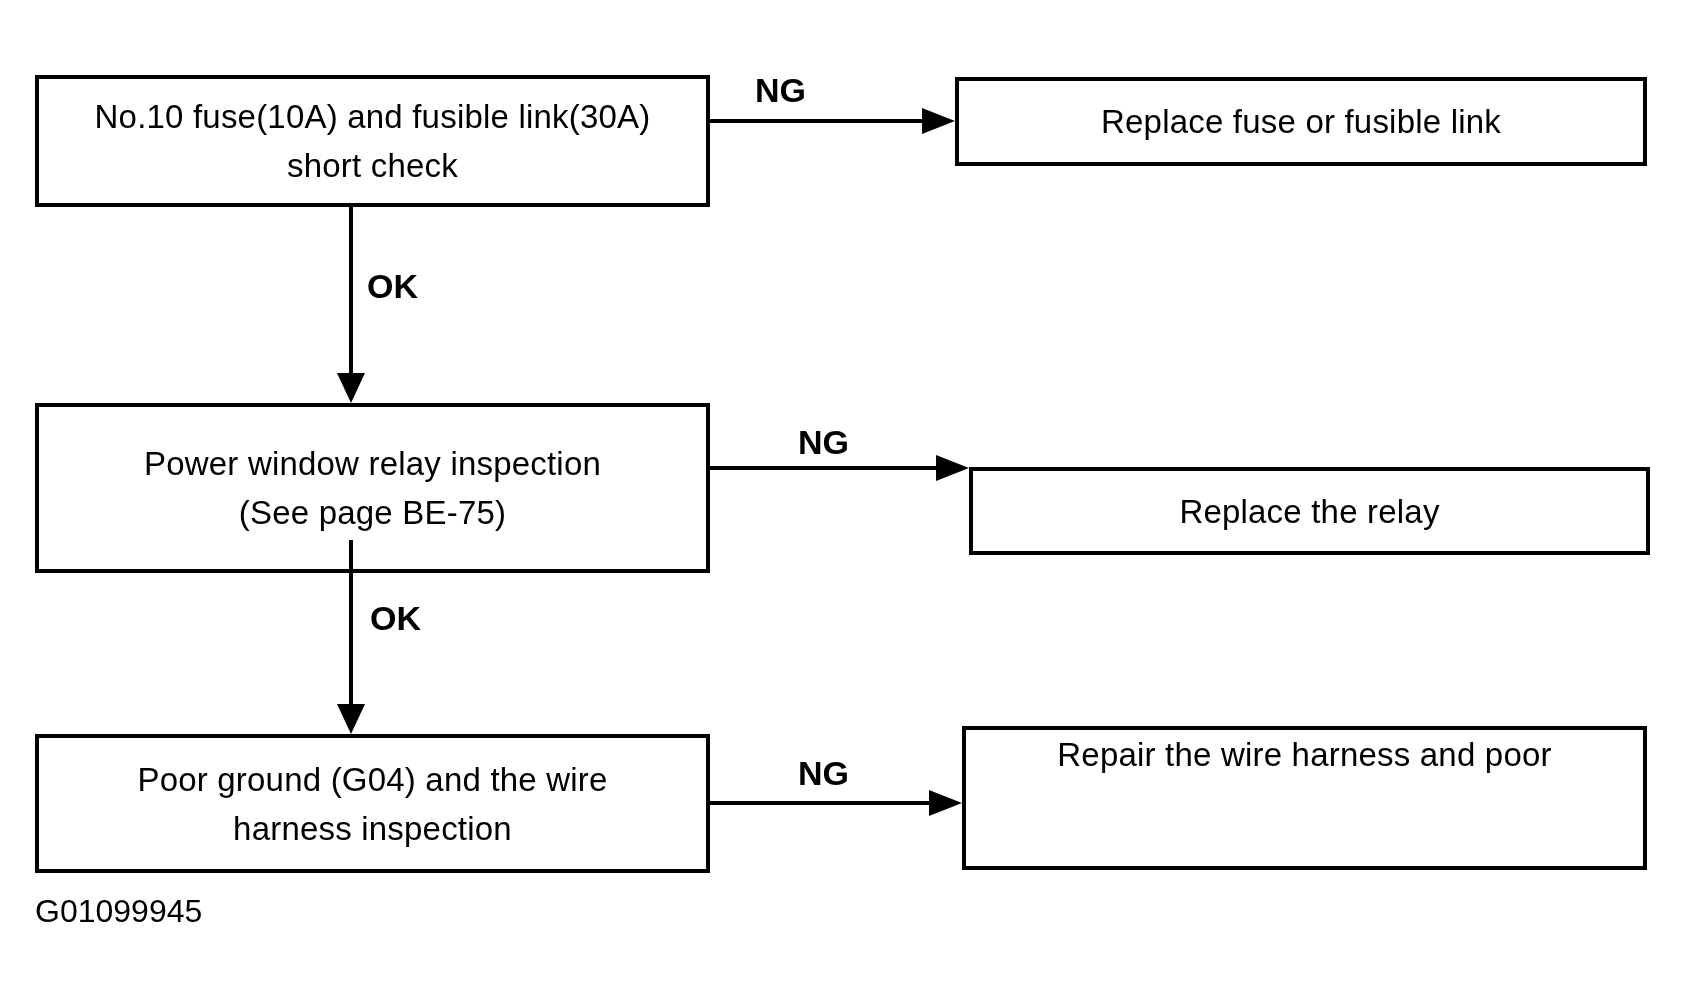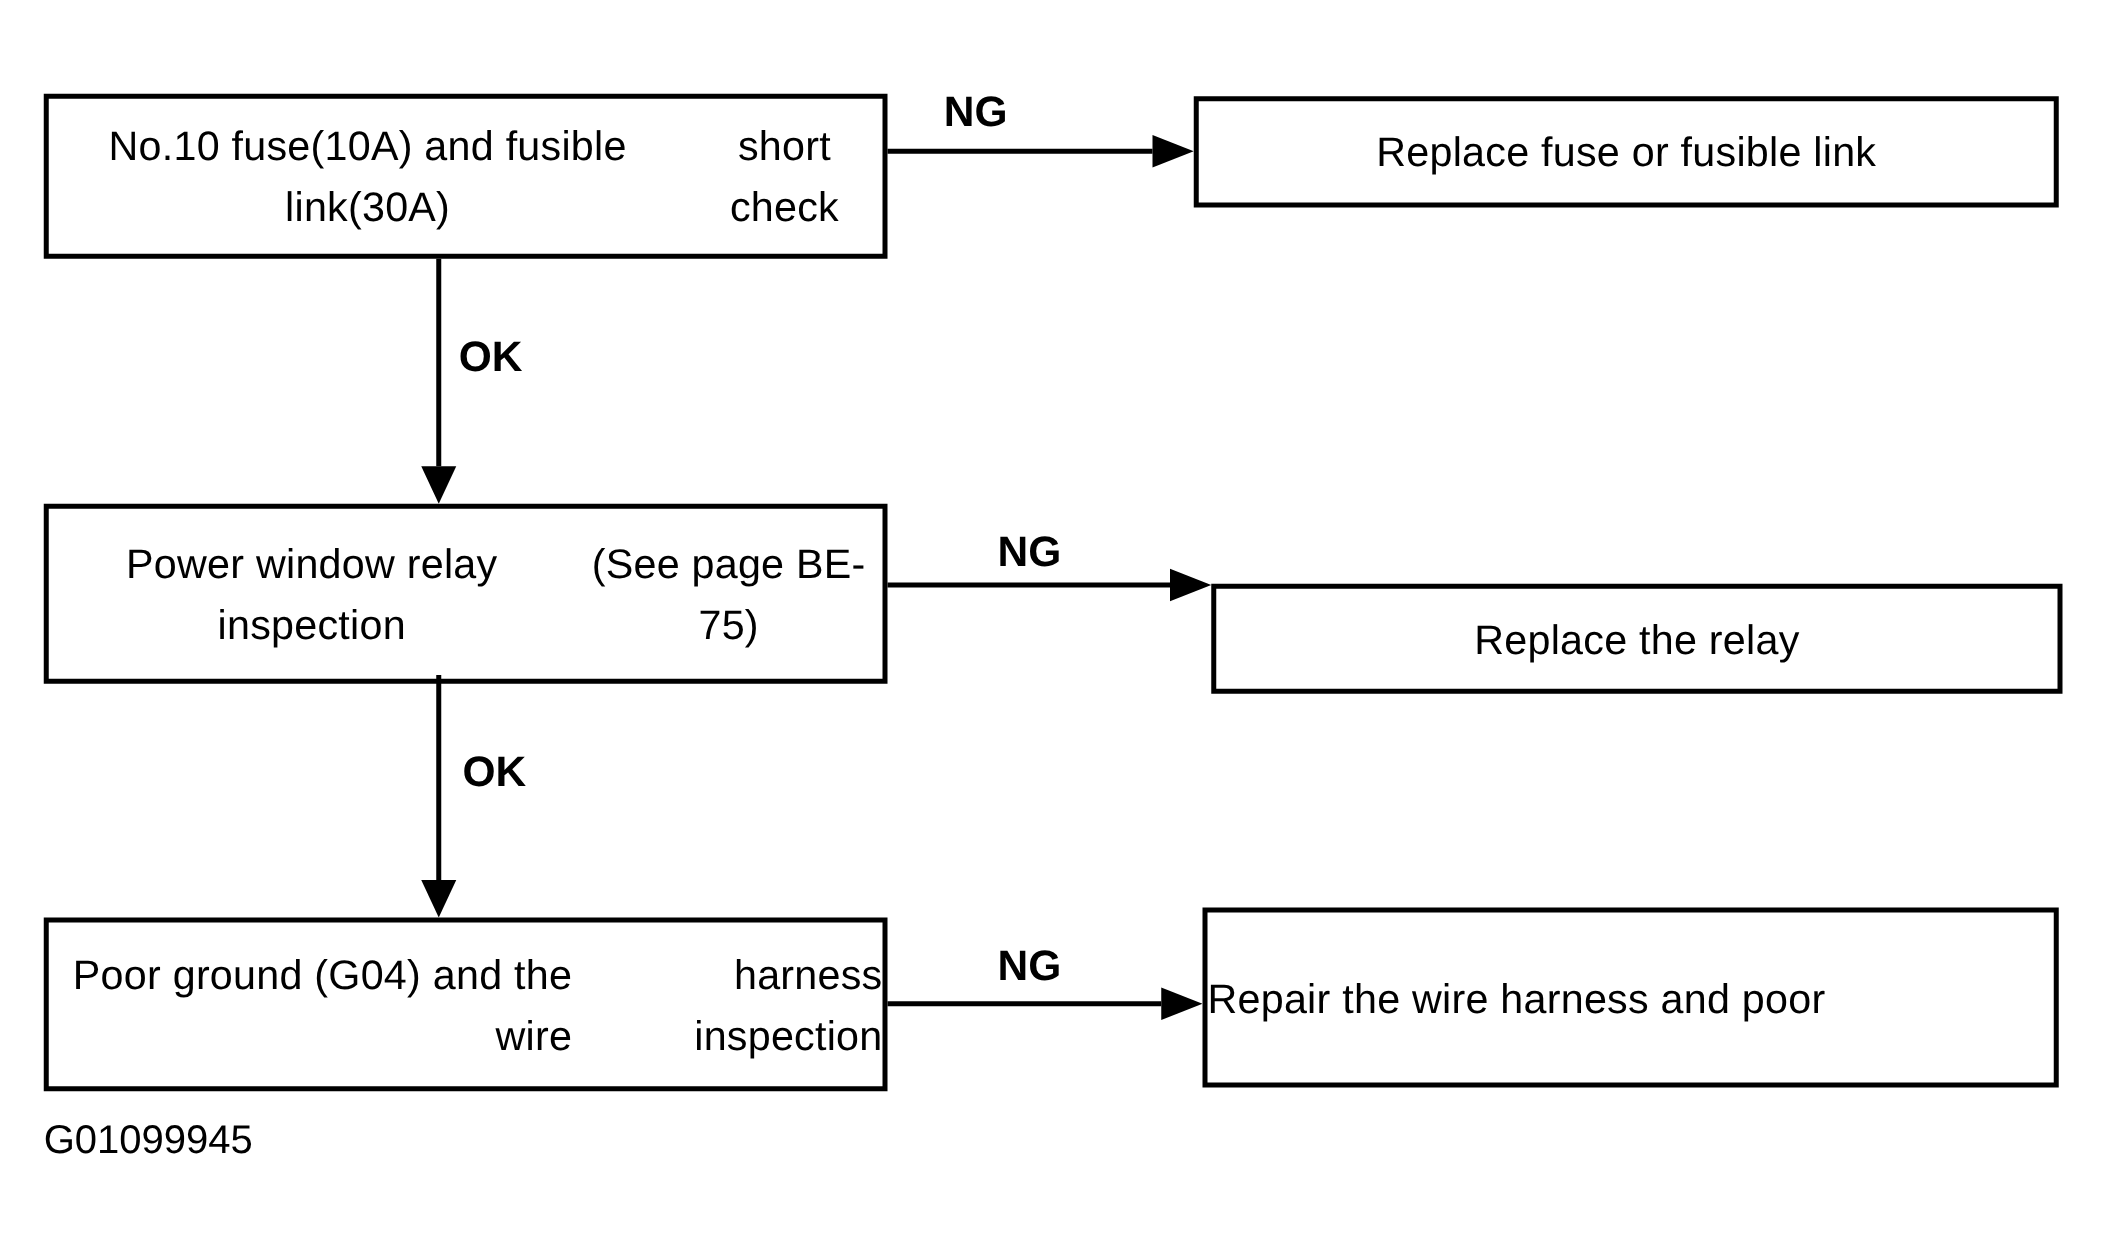--- a/index.html
+++ b/index.html
@@ -11,20 +11,21 @@
     font-family: "Liberation Sans", sans-serif;
     color: #000;
     overflow: hidden;
   }
   .node {
     position: absolute;
     border: 4px solid #000;
     background: #fff;
     box-sizing: border-box;
     display: flex;
+    flex-direction: column;
     justify-content: center;
     align-items: center;
     text-align: center;
     font-size: 33px;
     line-height: 49px;
     letter-spacing: 0.2px;
   }
   .edge-label {
     position: absolute;
     font-weight: bold;
@@ -69,21 +70,21 @@
   <div class="head-right" style="left:922px; top:108px;"></div>
 
   <div class="node" style="left:955px; top:77px; width:692px; height:89px;">
     <span>Replace fuse or fusible link</span>
   </div>
 
   <div class="edge-label" style="left:367px; top:268px;">OK</div>
   <div class="vline" style="left:349px; top:207px; height:166px;"></div>
   <div class="head-down" style="left:337px; top:373px;"></div>
 
-  <div class="node" style="left:35px; top:403px; width:675px; height:144px;align-items:center;">
+  <div class="node" style="left:35px; top:403px; width:675px; height:170px;align-items:center;">
     <span>Power window relay inspection</span>
     <span>(See page BE-75)</span>
   </div>
 
   <div class="edge-label" style="left:798px; top:424px;">NG</div>
   <div class="hline" style="left:710px; top:466px; width:226px;"></div>
   <div class="head-right" style="left:936px; top:455px;"></div>
 
   <div class="node" style="left:969px; top:423px; width:681px; height:88px;margin-top:44px;">
     <span>Replace the relay</span>

